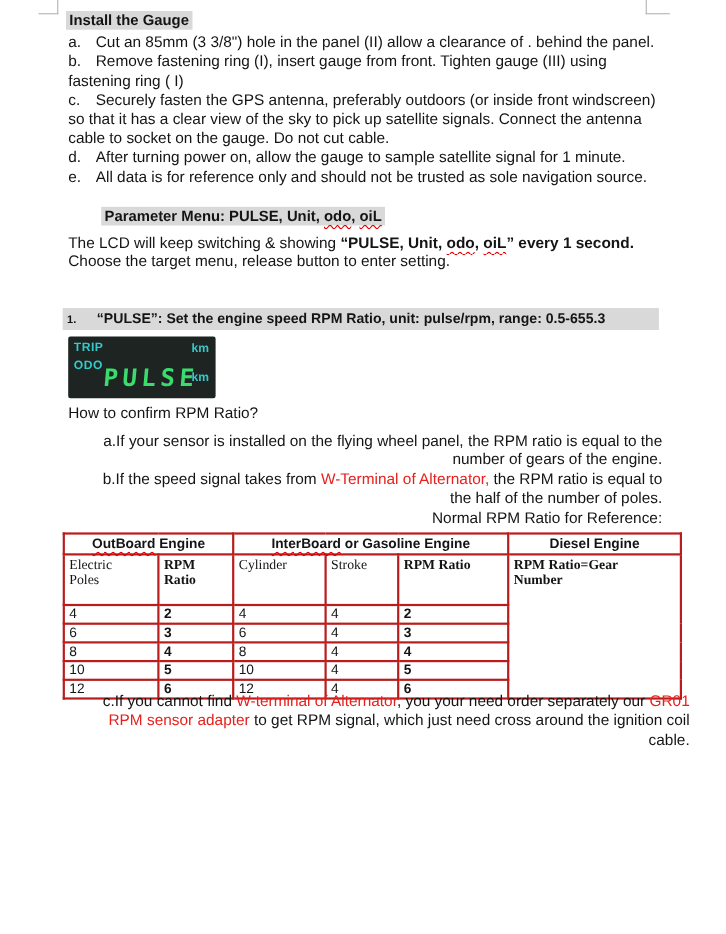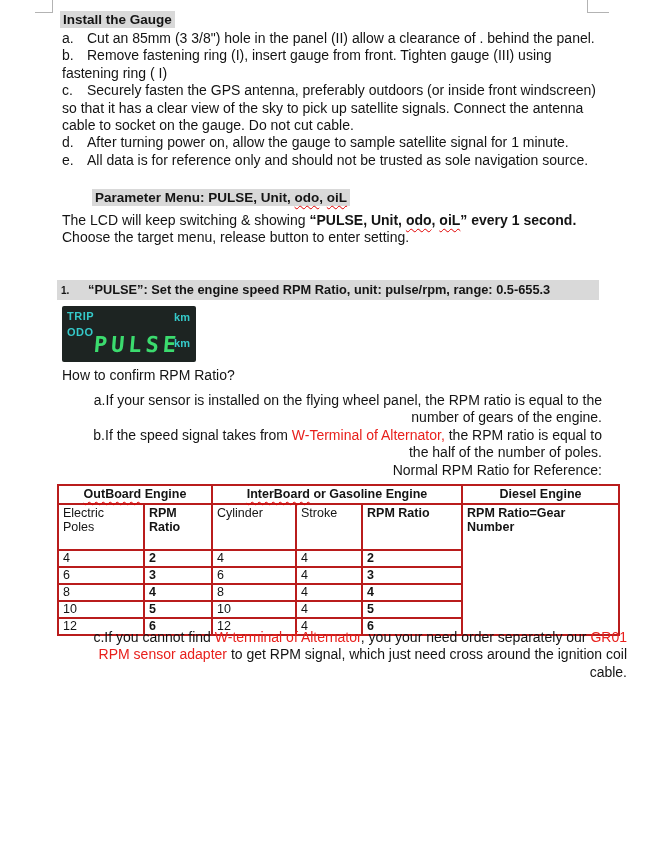--- a/index.html
+++ b/index.html
@@ -34,21 +34,21 @@
   .lcd .km1{right:6px;top:5px;font-size:11px;color:#35c9c9;}
   .lcd .km2{right:6px;top:31px;font-size:11px;color:#35c9c9;}
   .lcd .val{left:32px;top:26px;font-family:"DejaVu Sans Mono",monospace;font-size:22px;
             color:#3bdb6e;letter-spacing:4px;transform:skewX(-5deg);}
   
   table.ratio{position:absolute;left:57px;top:484px;width:561px;border-collapse:collapse;
               border:2px solid #000;table-layout:fixed;font-size:12.5px;}
   table.ratio th,table.ratio td{border:2px solid #b91c1c;padding:1px 4px;text-align:left;
               vertical-align:top;line-height:14px;}
   table.ratio .grp{font-weight:bold;text-align:center;height:15px;}
-  table.ratio .sub td{height:42px;}
+  table.ratio .sub td{height:42px;font-family:Liberation Serif, serif;}
   table.ratio .data td{height:13px;line-height:13px;}
   .w58{display:inline-block;width:58px;}
   .w120{display:inline-block;width:120px;}
   
   .fig-label{position:absolute;font-size:12.5px;line-height:15px;color:#0f172a;}
   svg.fig{position:absolute;left:60px;top:697px;}
 </style>
 </head>
 <body>
 

